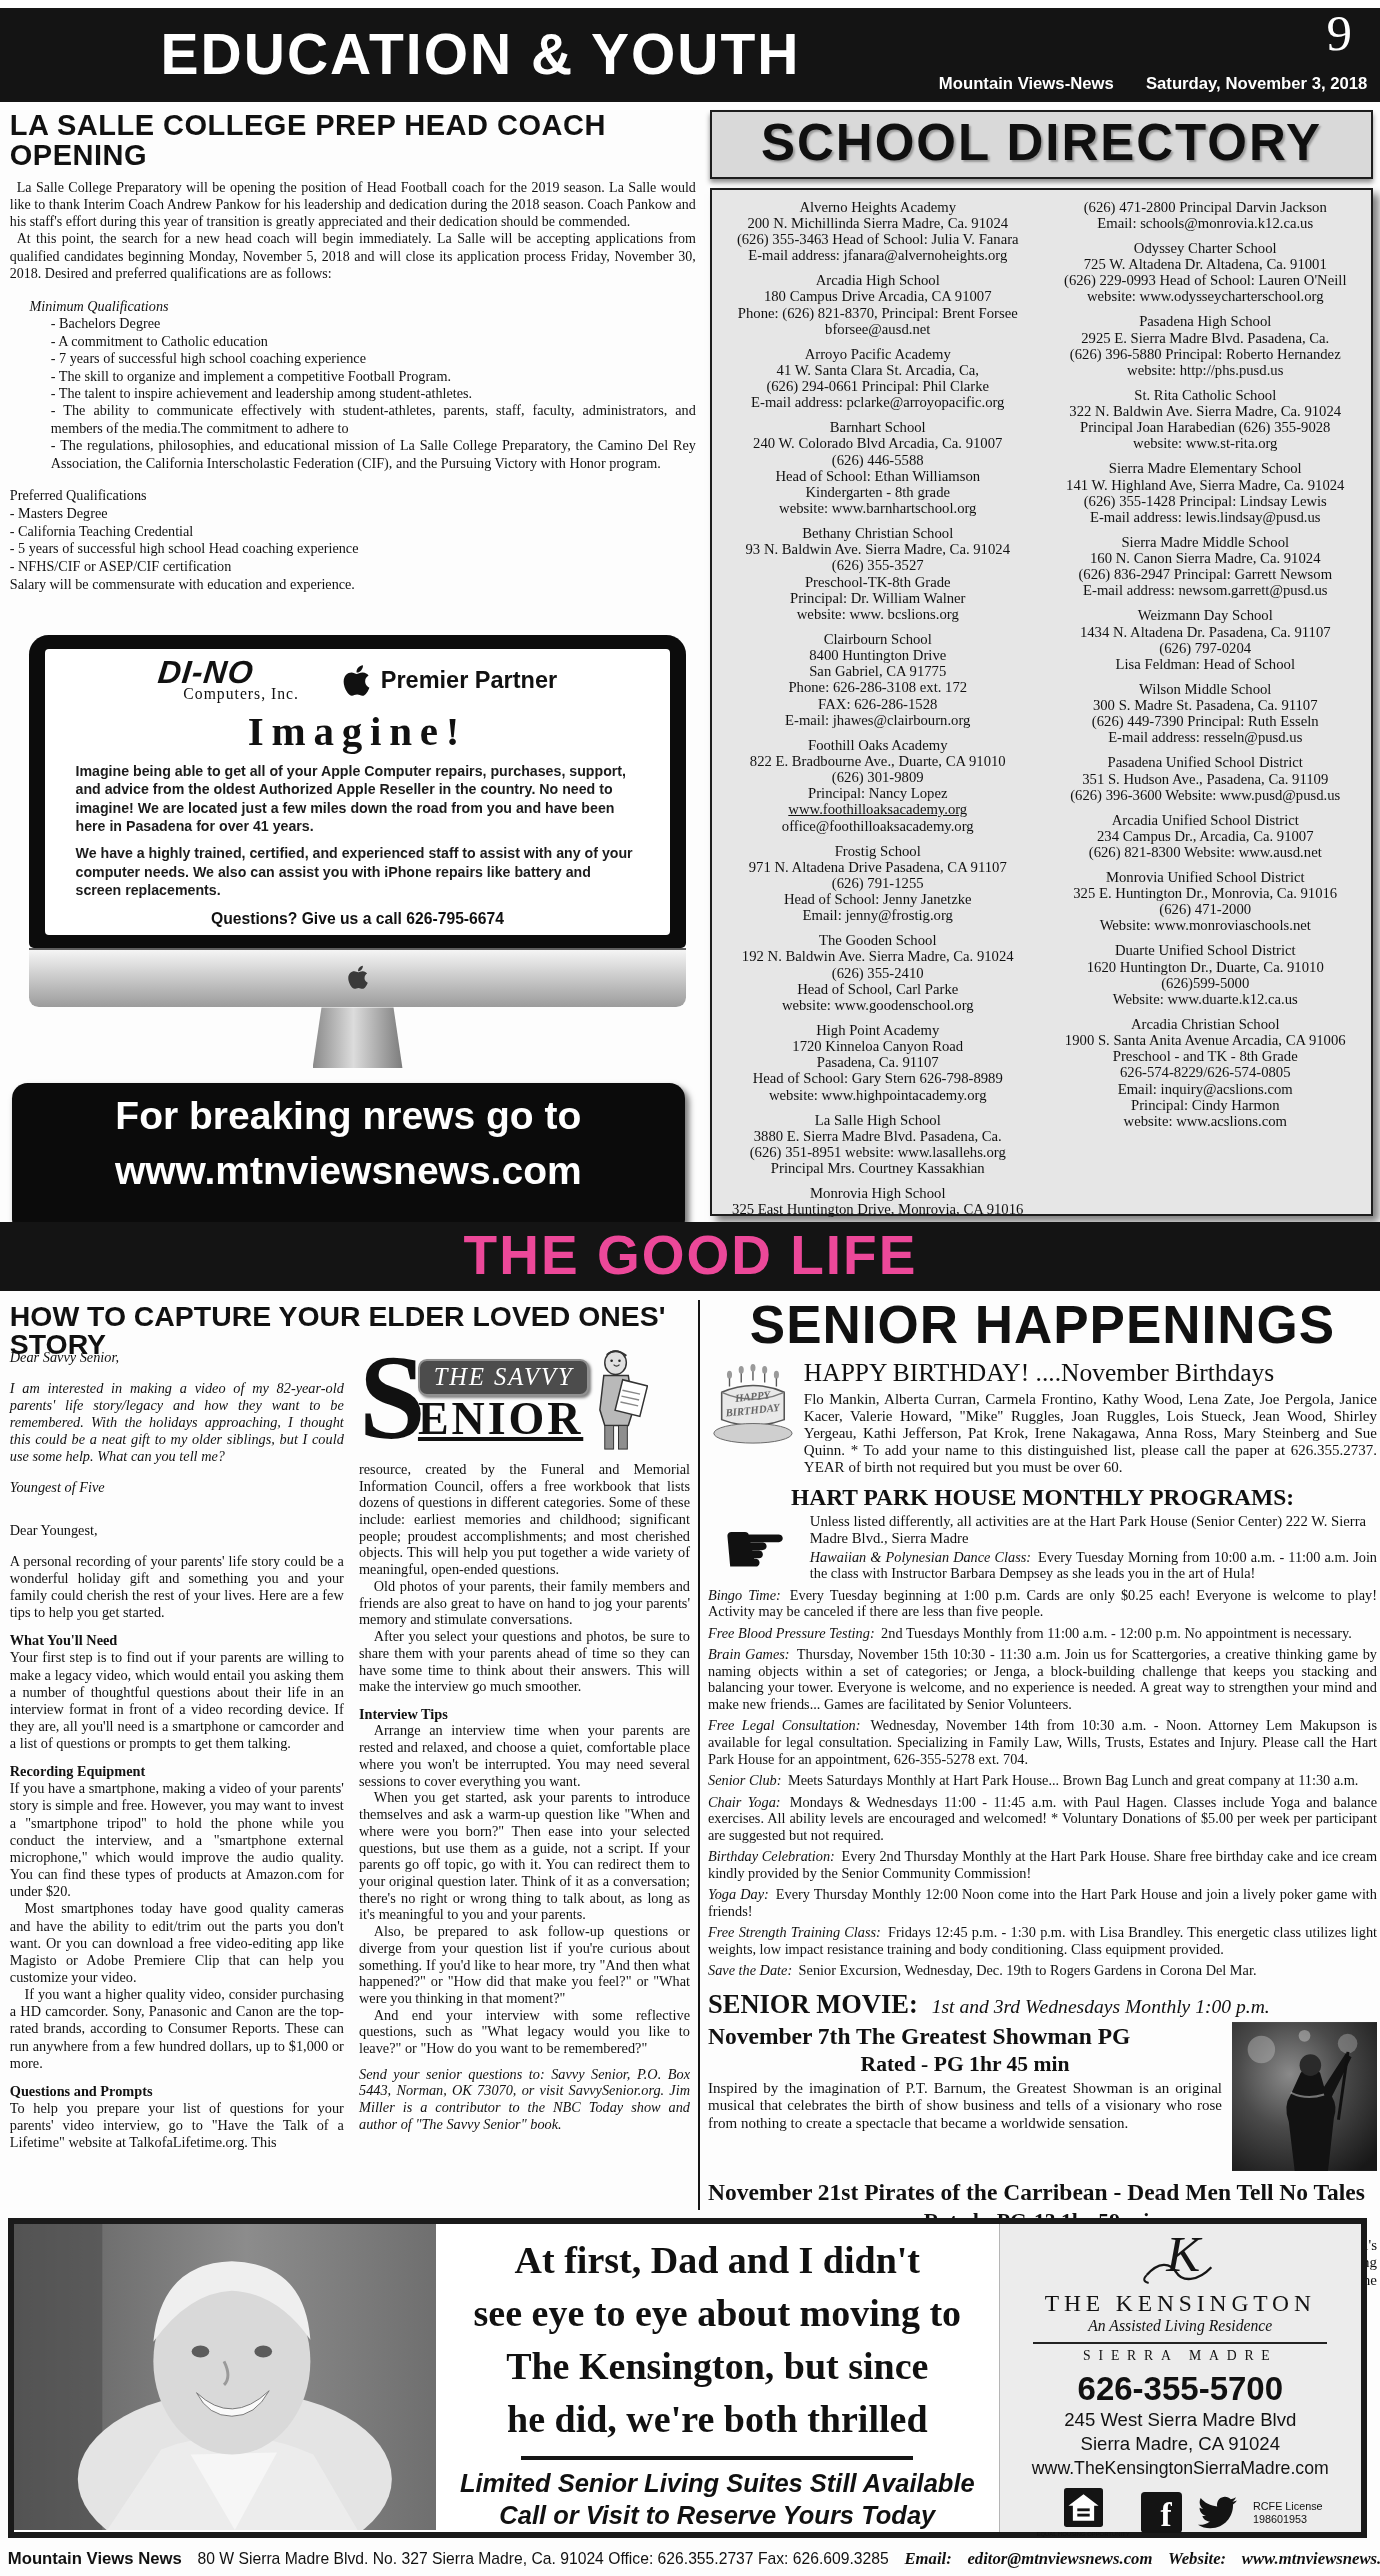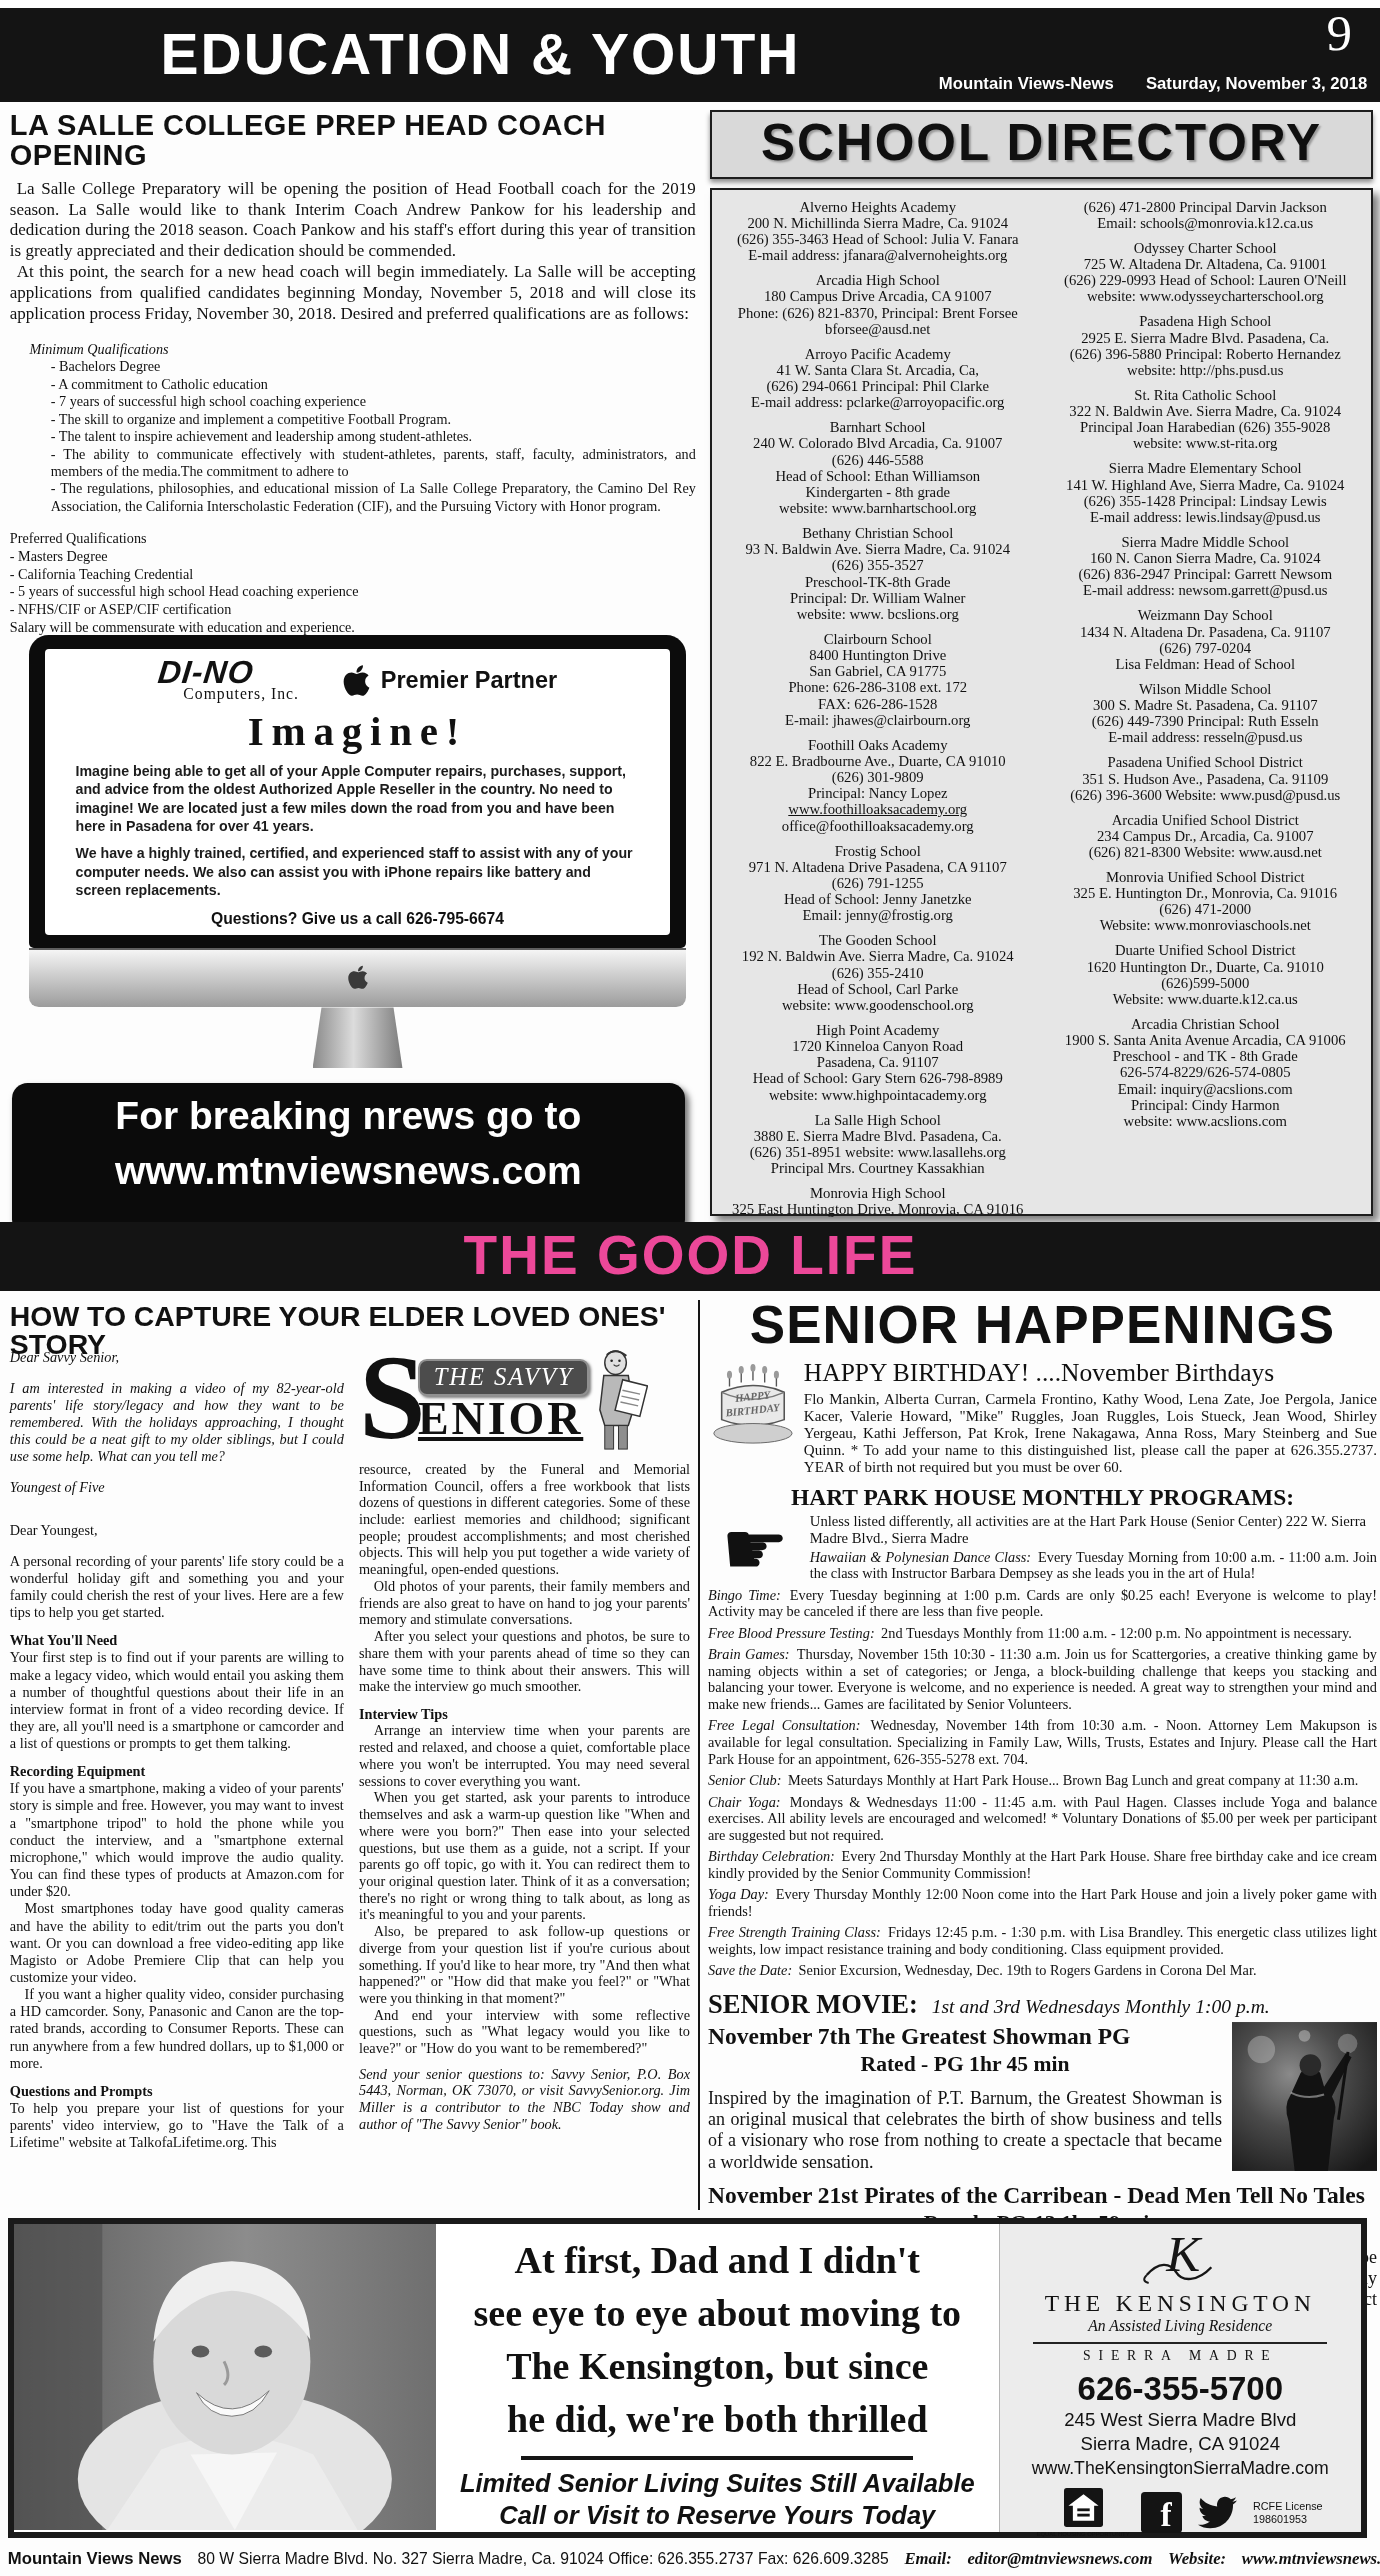--- a/index.html
+++ b/index.html
@@ -10,21 +10,21 @@
   .masthead{position:absolute;left:0;top:7.8px;width:1381px;height:94px;background:#141414;}
   .m-title{position:absolute;left:0;top:3.9px;width:961px;text-align:center;color:#fff;
            font:bold 57px/84px "Liberation Sans",sans-serif;letter-spacing:2px;}
   .m-page{position:absolute;right:29px;top:-2px;color:#fff;font:51px/55px "Liberation Serif",serif;}
   .m-date{position:absolute;right:13.7px;bottom:7.8px;color:#fff;font:bold 16.7px "Liberation Sans",sans-serif;}
   .m-date .gap{margin-left:27.5px;}
 
   
   .lasalle{position:absolute;left:9.8px;top:110px;width:686px;}
   .lasalle h1{margin:0 0 7.8px;font:bold 29px/1.05 "Liberation Sans",sans-serif;letter-spacing:0.5px;}
-  .ls-p{margin:0;text-indent:6.9px;text-align:justify;font-size:17px;line-height:1.23;}
+  .ls-p{margin:0;text-indent:6.9px;text-align:justify;font-size:14px;line-height:1.23;}
   .ls-min-title{margin:14.7px 0 0 19.6px;font-style:italic;font-size:14.2px;line-height:1.3;}
   .ls-item{margin-left:41px;text-align:justify;font-size:14.2px;line-height:1.23;}
   .ls-pref{margin-top:14.7px;}
   .ls-pref-title,.ls-pref-item,.ls-salary{font-size:14.2px;line-height:1.25;}
 
   
   .dir-title-box{position:absolute;left:710px;top:110px;width:663px;height:69px;background:#d9d9d9;
       border:2.9px solid #1d1d1d;box-sizing:border-box;text-align:center;
       font:bold 51px/61px "Liberation Sans",sans-serif;letter-spacing:2px;color:#101010;
       text-shadow:2px 2px 2px #9a9a9a;box-shadow:0 3.9px 4.9px rgba(0,0,0,.45);}
@@ -96,21 +96,21 @@
   .hp-intro{font-size:14.7px;line-height:1.15;}
   .prog{font-size:14.3px;line-height:1.16;text-align:justify;margin-bottom:4.9px;}
   .prog.first{margin-top:2px;}
   .pname{margin-right:2.9px;}
   .sm-head{margin-top:11.8px;}
   .sm-label{font:bold 26.5px/1 "Liberation Serif",serif;margin-right:9.8px;}
   .sm-sched{font:italic 19.6px "Liberation Serif",serif;}
   .film1{position:relative;padding-right:155px;margin-top:3.9px;min-height:149px;}
   .f-title{font:bold 23.5px/1.2 "Liberation Serif",serif;}
   .f-rating{font:bold 21.6px/1.3 "Liberation Serif",serif;text-align:center;}
-  .f-desc{font-size:18px;line-height:1.18;text-align:justify;margin-top:10px;}
+  .f-desc{font-size:15px;line-height:1.18;text-align:justify;margin-top:2px;}
   .poster{position:absolute;right:0;top:0;}
   .film2{margin-top:7.8px;}
 
   
   .kens{position:absolute;left:7.8px;top:2218px;width:1359px;height:320px;border:6.9px solid #1a1a1a;
         box-sizing:border-box;background:#fff;display:flex;}
   .k-photo{width:422px;flex:none;}
   .k-quote{flex:1;text-align:center;padding-top:9.8px;}
   .kq-line{font:bold 38px/1.4 "Liberation Serif",serif;}
   .k-div{width:392px;height:3.9px;background:#161616;margin:9.8px auto 7.8px;}

